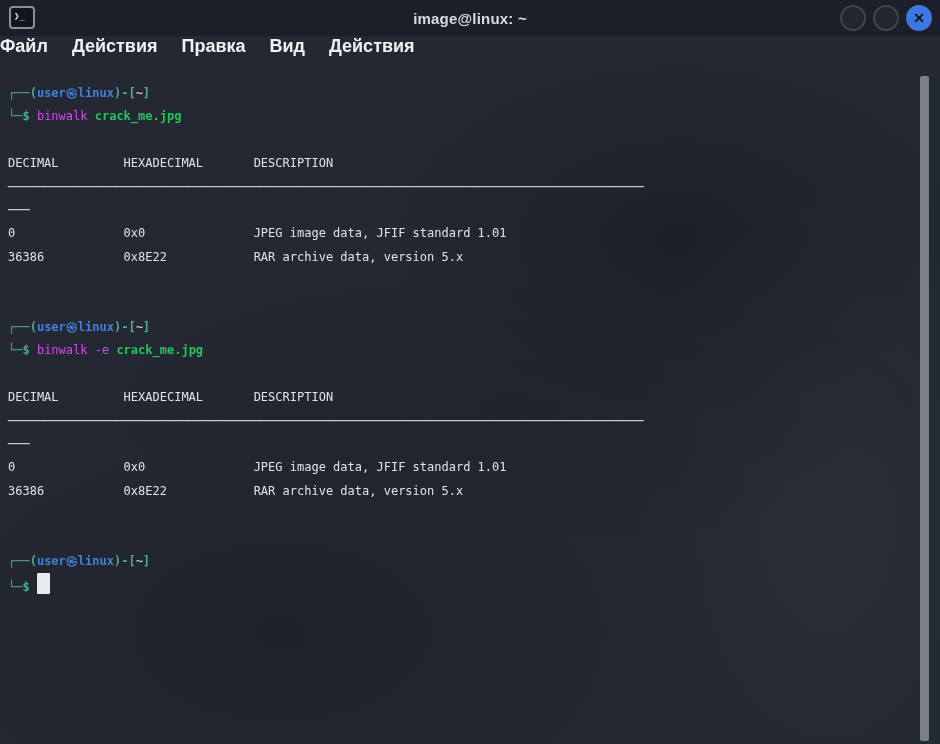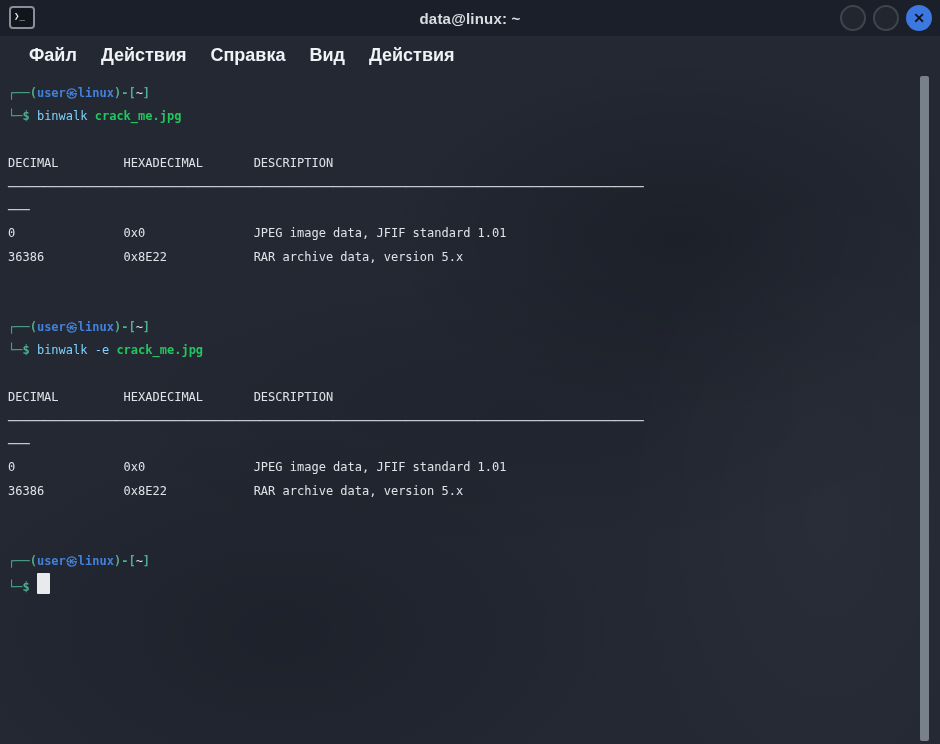--- a/index.html
+++ b/index.html
@@ -50,39 +50,39 @@
   }
   .ctl.close{
     border:none;background:#3c78e0;
     color:#0e131b;font-weight:bold;font-size:14px;line-height:26px;
     text-align:center;
   }
 
   
   .menubar{
     position:absolute;left:0;top:36px;width:100%;height:38px;
-    display:flex;align-items:center;padding-left:29px;box-sizing:border-box;
+    display:flex;padding-left:0;box-sizing:border-box;
   }
   .menu-item{
     color:#f0f2f5;font-size:18px;font-weight:600;
     margin-right:24px;cursor:pointer;
   }
 
   
   .terminal{
     position:absolute;left:8px;top:82px;right:22px;bottom:0;
     font-family:"DejaVu Sans Mono", monospace;
     font-size:12px;line-height:23.4px;
     color:#dfe3e8;
     white-space:pre;
   }
   .line{min-height:23.4px;white-space:pre;}
   .c-green{color:#4fae90;font-weight:bold;}
   .c-blue{color:#4280da;font-weight:bold;}
-  .c-cmd{color:#7dd3fc;}
+  .c-cmd{color:#d946ef;}
   .c-white{color:#dfe3e8;}
   .c-bwhite{color:#22c55e;font-weight:bold;}
   .c-cursor{
     background:#e8eaed;color:#232833;
     display:inline-block;min-width:13px;height:21px;
     vertical-align:text-bottom;border-radius:1px;
   }
 
   
   .scrollbar-track{
@@ -93,32 +93,32 @@
     background:#78808a;border-radius:2px;cursor:pointer;
   }
 </style>
 </head>
 <body>
 
 <div class="bg-texture"></div>
 
 <div class="titlebar">
   <div class="app-icon">❯_</div>
-  <div class="win-title">data@linux: ~</div>
+  <div class="win-title">image@linux: ~</div>
   <div class="win-controls">
     <button class="ctl"></button>
     <button class="ctl"></button>
     <button class="ctl close">✕</button>
   </div>
 </div>
 
 <div class="menubar">
   <span class="menu-item">Файл</span>
   <span class="menu-item">Действия</span>
-  <span class="menu-item">Справка</span>
+  <span class="menu-item">Правка</span>
   <span class="menu-item">Вид</span>
   <span class="menu-item">Действия</span>
 </div>
 
 <div class="terminal"><div class="line"><span class="c-green">┌──(</span><span class="c-blue">user</span><span class="c-blue">㉿</span><span class="c-blue">linux</span><span class="c-green">)-[</span><span class="c-white">~</span><span class="c-green">]</span></div><div class="line"><span class="c-green">└─$ </span><span class="c-cmd">binwalk </span><span class="c-bwhite">crack_me.jpg</span></div><div class="line"></div><div class="line"><span class="c-white">DECIMAL         HEXADECIMAL       DESCRIPTION</span></div><div class="line"><span class="c-white">────────────────────────────────────────────────────────────────────────────────────────</span></div><div class="line"><span class="c-white">───</span></div><div class="line"><span class="c-white">0               0x0               JPEG image data, JFIF standard 1.01</span></div><div class="line"><span class="c-white">36386           0x8E22            RAR archive data, version 5.x</span></div><div class="line"></div><div class="line"></div><div class="line"><span class="c-green">┌──(</span><span class="c-blue">user</span><span class="c-blue">㉿</span><span class="c-blue">linux</span><span class="c-green">)-[</span><span class="c-white">~</span><span class="c-green">]</span></div><div class="line"><span class="c-green">└─$ </span><span class="c-cmd">binwalk </span><span class="c-cmd">-e </span><span class="c-bwhite">crack_me.jpg</span></div><div class="line"></div><div class="line"><span class="c-white">DECIMAL         HEXADECIMAL       DESCRIPTION</span></div><div class="line"><span class="c-white">────────────────────────────────────────────────────────────────────────────────────────</span></div><div class="line"><span class="c-white">───</span></div><div class="line"><span class="c-white">0               0x0               JPEG image data, JFIF standard 1.01</span></div><div class="line"><span class="c-white">36386           0x8E22            RAR archive data, version 5.x</span></div><div class="line"></div><div class="line"></div><div class="line"><span class="c-green">┌──(</span><span class="c-blue">user</span><span class="c-blue">㉿</span><span class="c-blue">linux</span><span class="c-green">)-[</span><span class="c-white">~</span><span class="c-green">]</span></div><div class="line"><span class="c-green">└─$ </span><span class="c-cursor"> </span></div></div>
 
 <div class="scrollbar-track">
   <div class="scrollbar-thumb"></div>
 </div>
 

